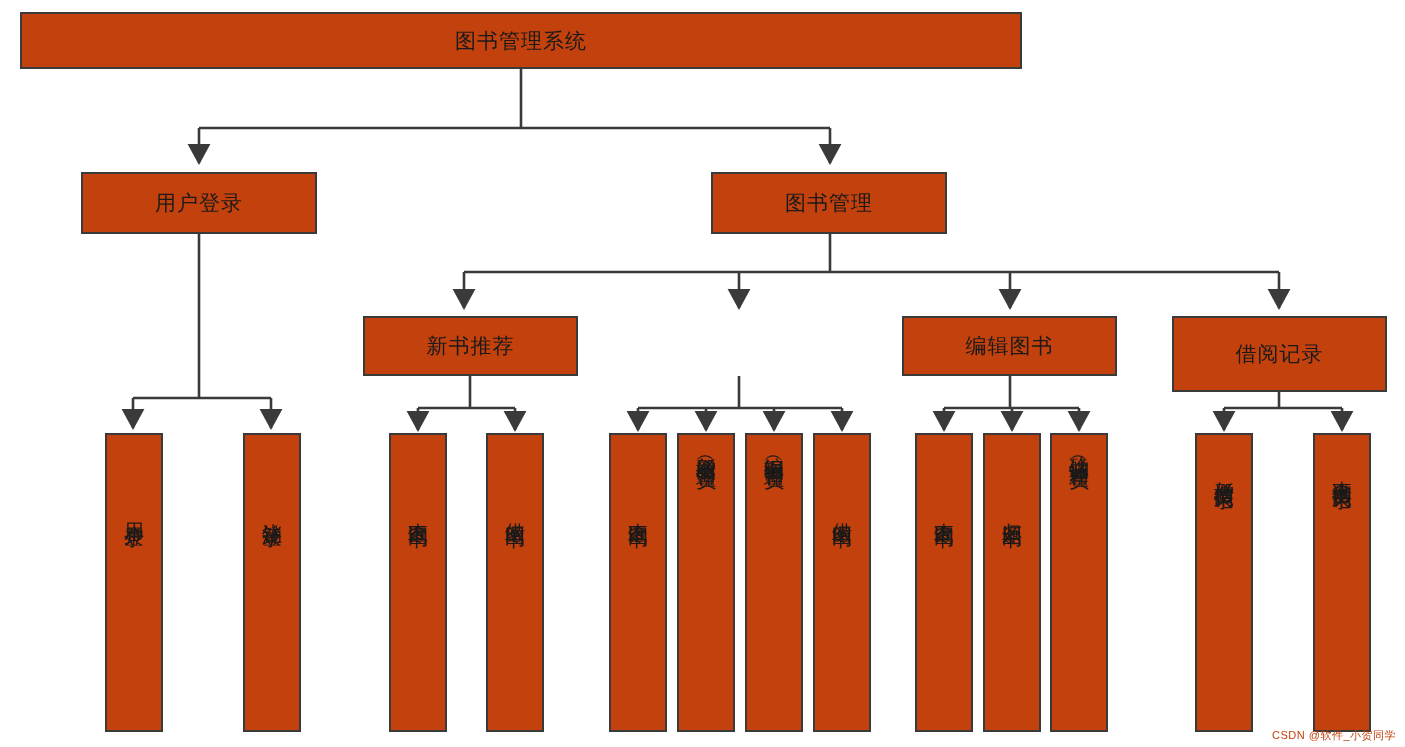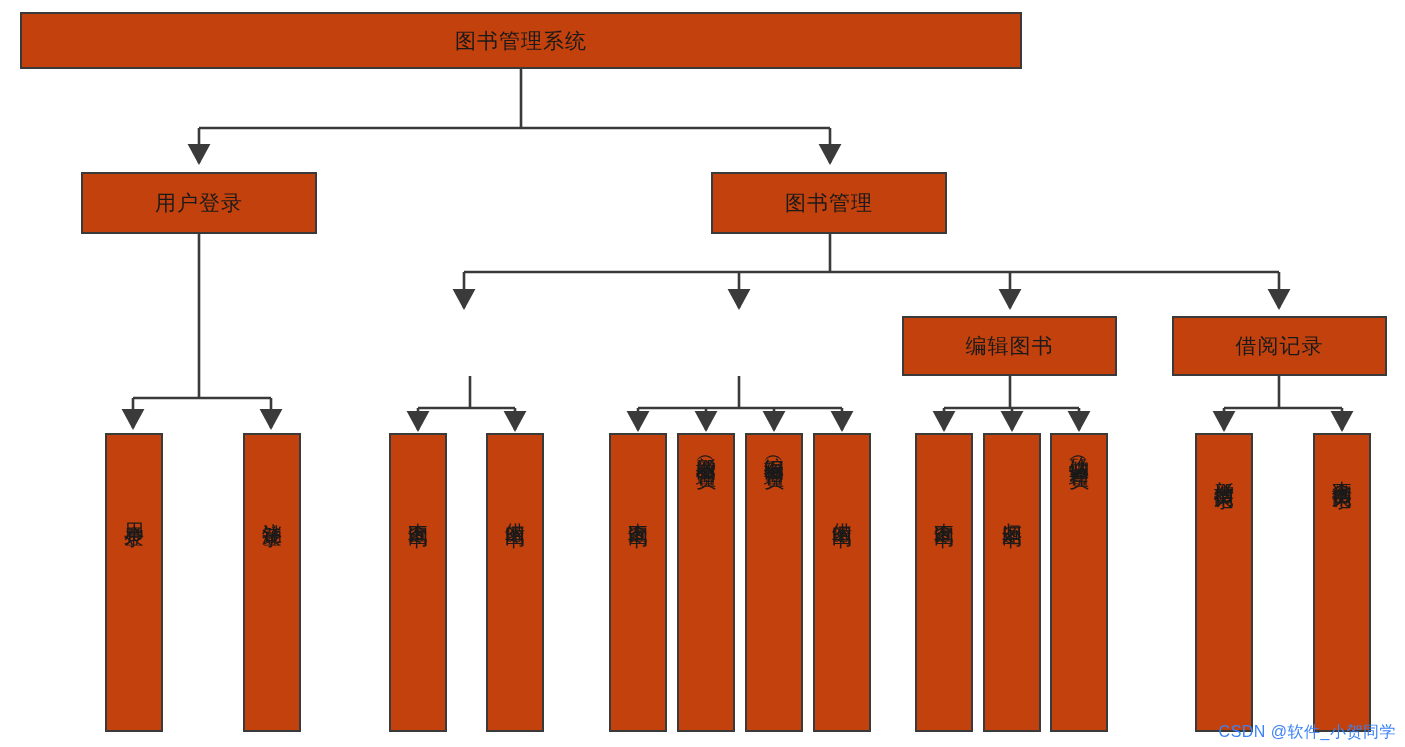--- a/index.html
+++ b/index.html
@@ -59,22 +59,22 @@
   .node.vertical.pad-top2 {
     padding-top: 72px;
   }
   .node.vertical.pad-top3 {
     padding-top: 30px;
   }
   #watermark {
     position: absolute;
     right: 9px;
     bottom: 4px;
-    font-size: 16px;
-    color: #3b82f6;
+    font-size: 11px;
+    color: #c2410c;
     letter-spacing: 0.5px;
     white-space: nowrap;
     pointer-events: none;
   }
 </style>
 </head>
 <body>
 
 <div id="diagram-root">
 
@@ -132,24 +132,27 @@
     <span class="label">图书管理系统</span>
   </div>
 
   <div class="node horizontal" style="left:81px; top:172px; width:236px; height:62px;">
     <span class="label">用户登录</span>
   </div>
   <div class="node horizontal" style="left:711px; top:172px; width:236px; height:62px;">
     <span class="label">图书管理</span>
   </div>
 
+  <div class="node horizontal" style="left:363px; top:316px; width:215px; height:60px;">
+    <span class="label">新书推荐</span>
+  </div>
   <div class="node horizontal" style="left:902px; top:316px; width:215px; height:60px;">
     <span class="label">编辑图书</span>
   </div>
-  <div class="node horizontal" style="left:1172px; top:316px; width:215px; height:60px;">
+  <div class="node horizontal" style="left:1172px; top:316px; width:215px; height:76px;">
     <span class="label">借阅记录</span>
   </div>
 
   <div class="node vertical pad-top2" style="left:105px; top:433px; width:58px; height:299px;">
     <span class="label">用户登录</span>
   </div>
   <div class="node vertical pad-top2" style="left:243px; top:433px; width:58px; height:299px;">
     <span class="label">注销登录</span>
   </div>
 

